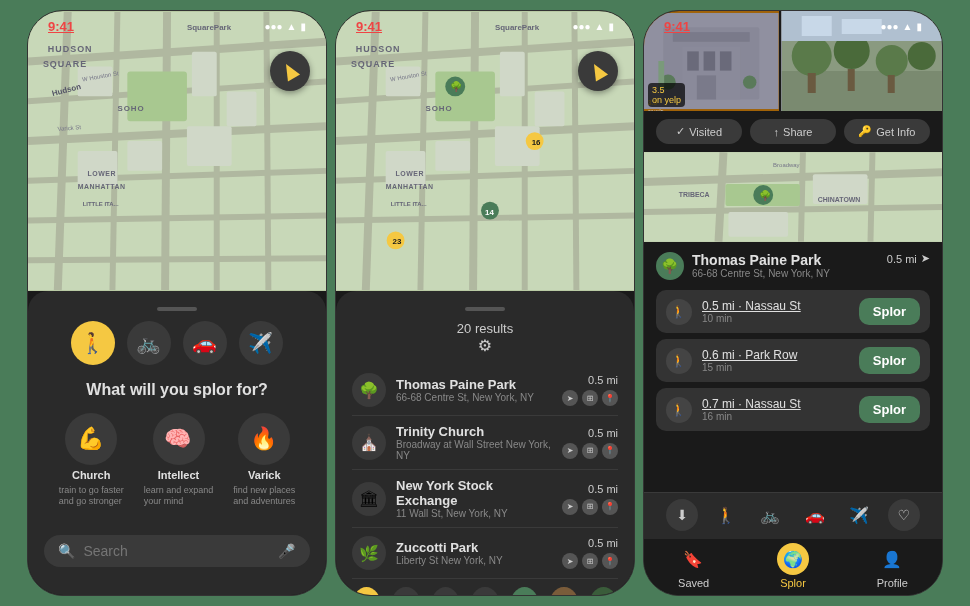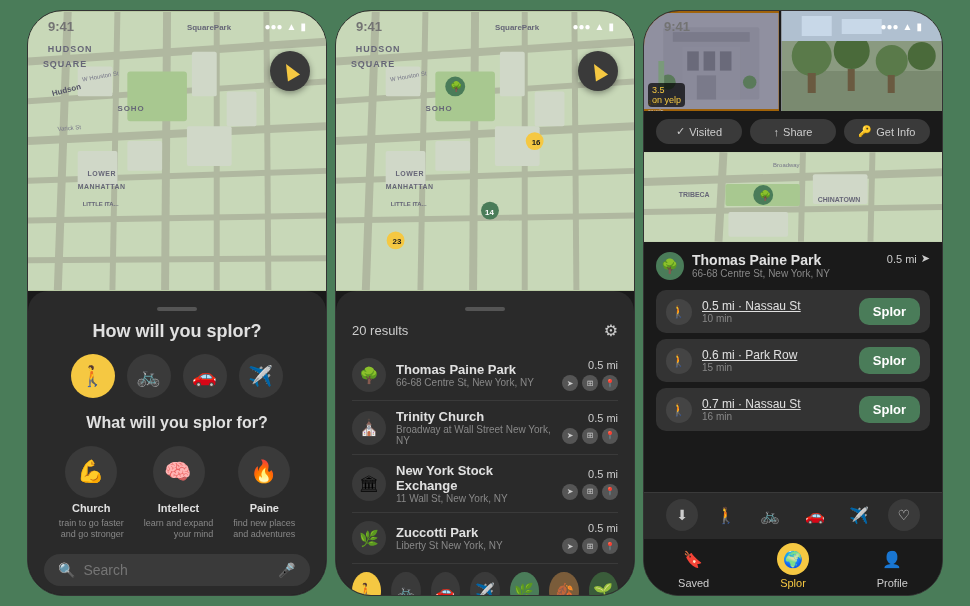--- a/index.html
+++ b/index.html
@@ -38,21 +38,22 @@
       background: transparent;
       position: absolute;
       top: 0;
       left: 0;
       right: 0;
       z-index: 10;
     }
     .status-time {
       font-size: 13px;
       font-weight: 600;
-      color: #737373;
+      color: #ef4444;
+      text-decoration: underline;
     }
     .status-icons {
       display: flex;
       gap: 4px;
       align-items: center;
     }
     .status-icons span {
       font-size: 10px;
       color: #fff;
     }
@@ -162,21 +163,21 @@
     }
     .activity-label {
       color: #e0e0e0;
       font-size: 11px;
       font-weight: 700;
       text-align: center;
     }
     .activity-sublabel {
       color: #888;
       font-size: 9px;
-      text-align: right;
+      text-align: left;
       line-height: 1.2;
     }
     
     .search-bar {
       display: flex;
       align-items: center;
       background: #3a3a3a;
       border-radius: 20px;
       padding: 8px 14px;
       gap: 8px;
@@ -233,20 +234,21 @@
     }
     .nav-label.active-label {
       color: #f5c842;
     }
     
     .results-header {
       display: flex;
       justify-content: space-between;
       align-items: center;
       margin-bottom: 10px;
+      flex-direction: column;
     }
     .results-count {
       color: #ccc;
       font-size: 13px;
     }
     .results-filter {
       color: #ccc;
       font-size: 16px;
     }
     .result-item {
@@ -580,21 +582,20 @@
 
         <text x="160" y="18" font-size="8" fill="#667" font-weight="700">SquarePark</text>
       </svg>
       <div class="compass-btn">
         <div class="compass-arrow"></div>
       </div>
     </div>
 
     <div class="bottom-panel">
       <div class="scroll-handle"></div>
-      <div class="splor-question">How will you splor?</div>
 
       <div class="transport-icons">
         <div class="transport-icon active">🚶</div>
         <div class="transport-icon inactive">🚲</div>
         <div class="transport-icon inactive">🚗</div>
         <div class="transport-icon inactive">✈️</div>
       </div>
 
       <div class="splor-for-question">What will you splor for?</div>
 
@@ -604,21 +605,21 @@
           <span class="activity-label">Church</span>
           <span class="activity-sublabel">train to go faster<br>and go stronger</span>
         </div>
         <div class="activity-item">
           <div class="activity-circle">🧠</div>
           <span class="activity-label">Intellect</span>
           <span class="activity-sublabel">learn and expand<br>your mind</span>
         </div>
         <div class="activity-item">
           <div class="activity-circle">🔥</div>
-          <span class="activity-label">Paine</span>
+          <span class="activity-label">Varick</span>
           <span class="activity-sublabel">find new places<br>and adventures</span>
         </div>
       </div>
 
       <div class="search-bar">
         <span class="search-icon-text">🔍</span>
         <input type="text" placeholder="Search" style="">
         <span class="mic-icon">🎤</span>
       </div>
 

